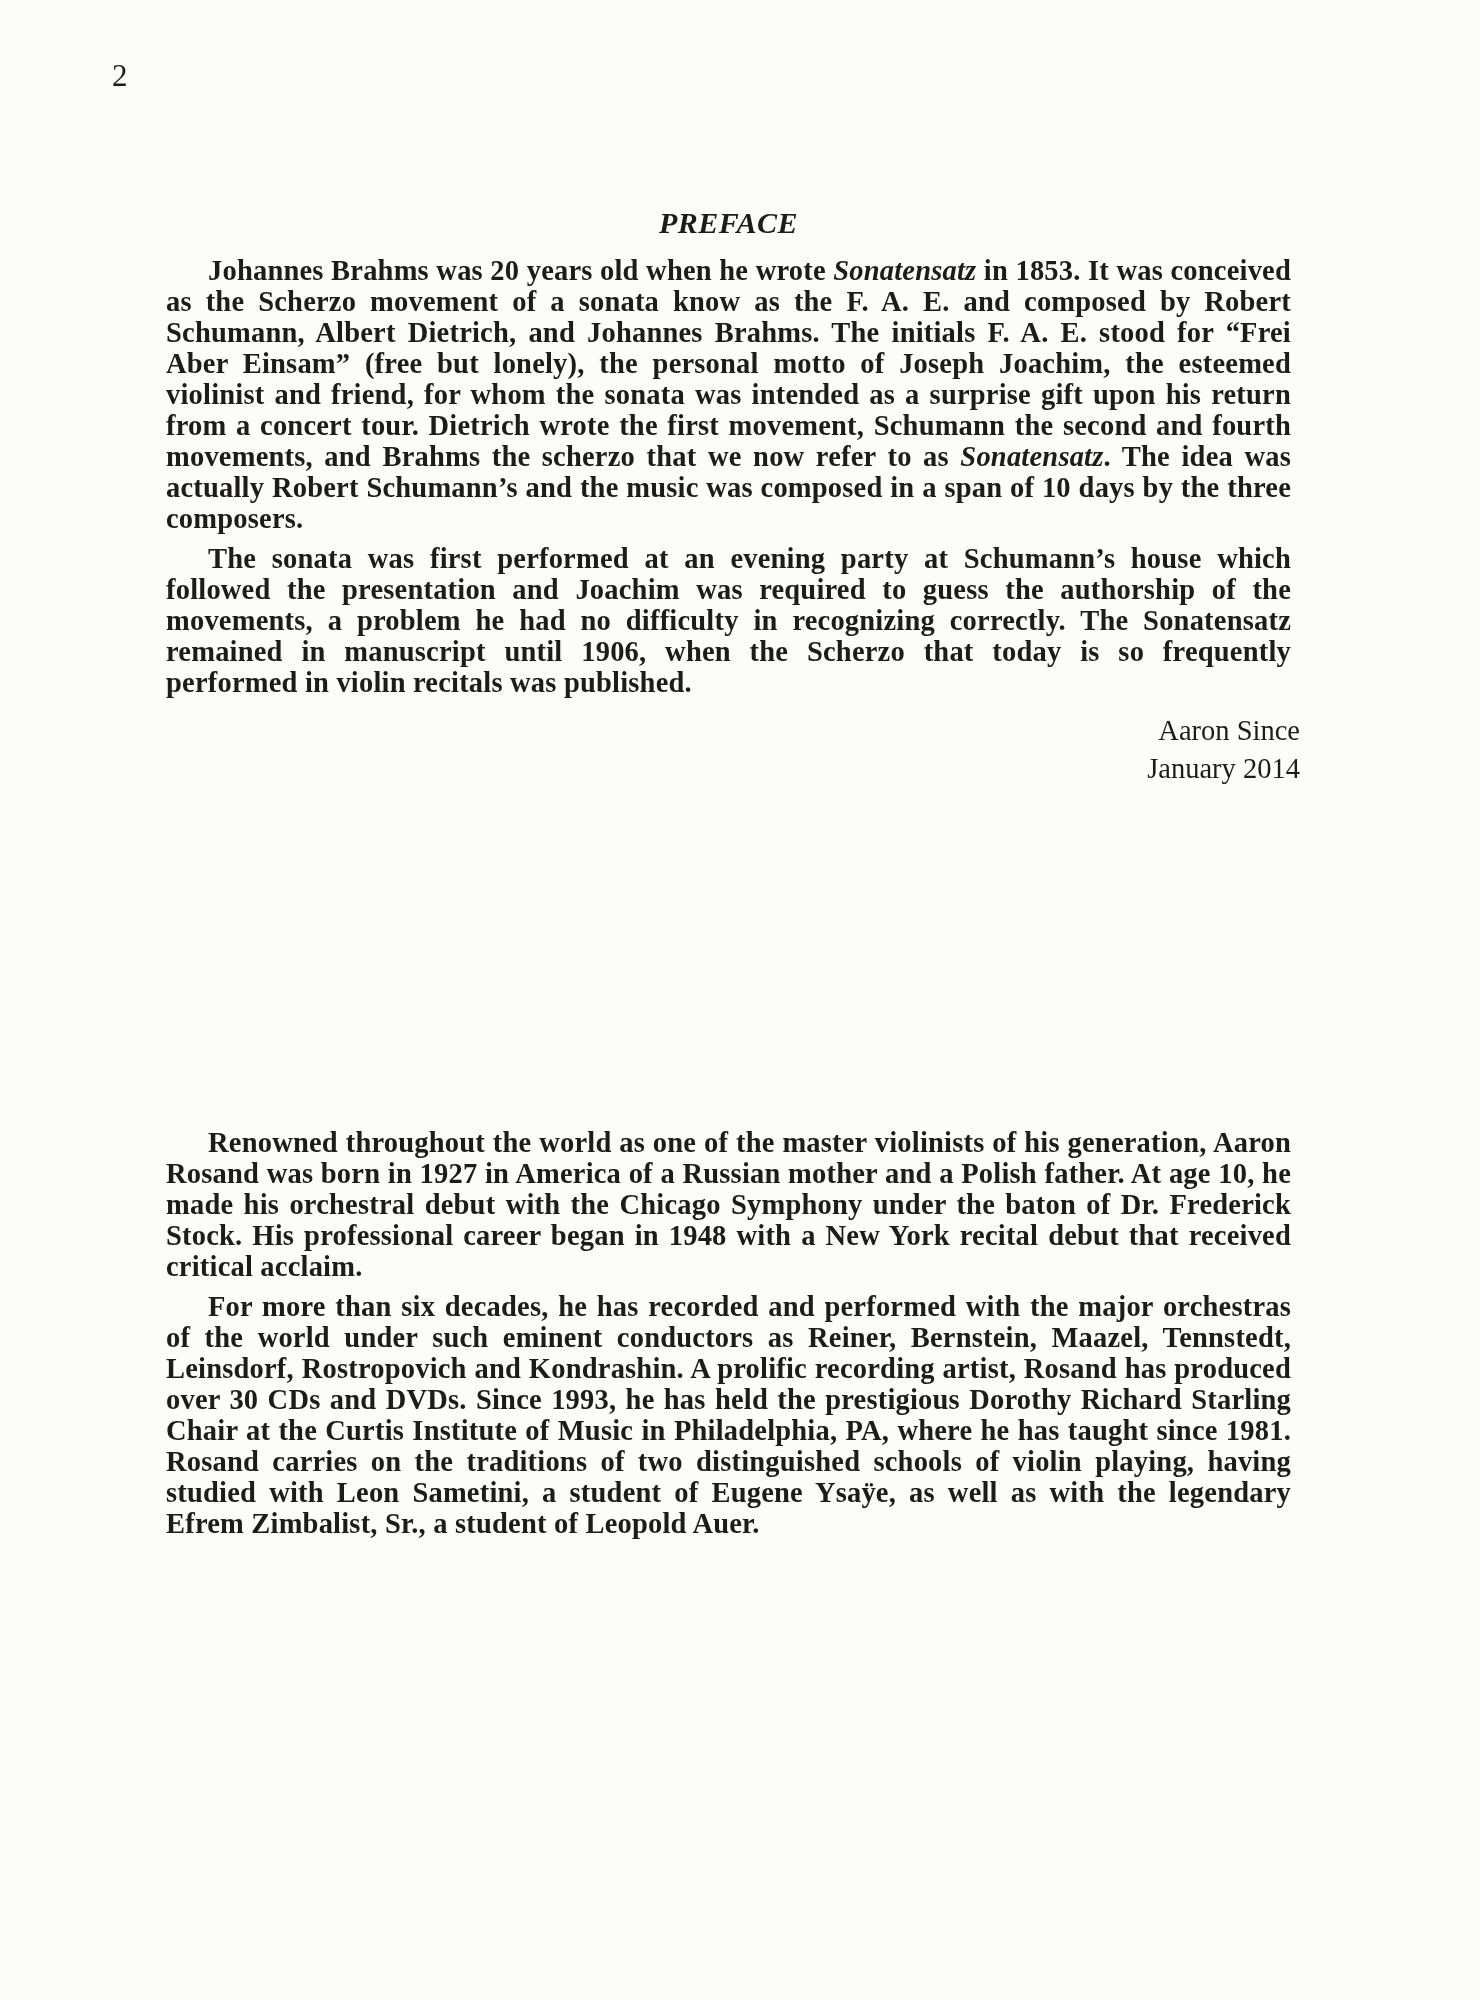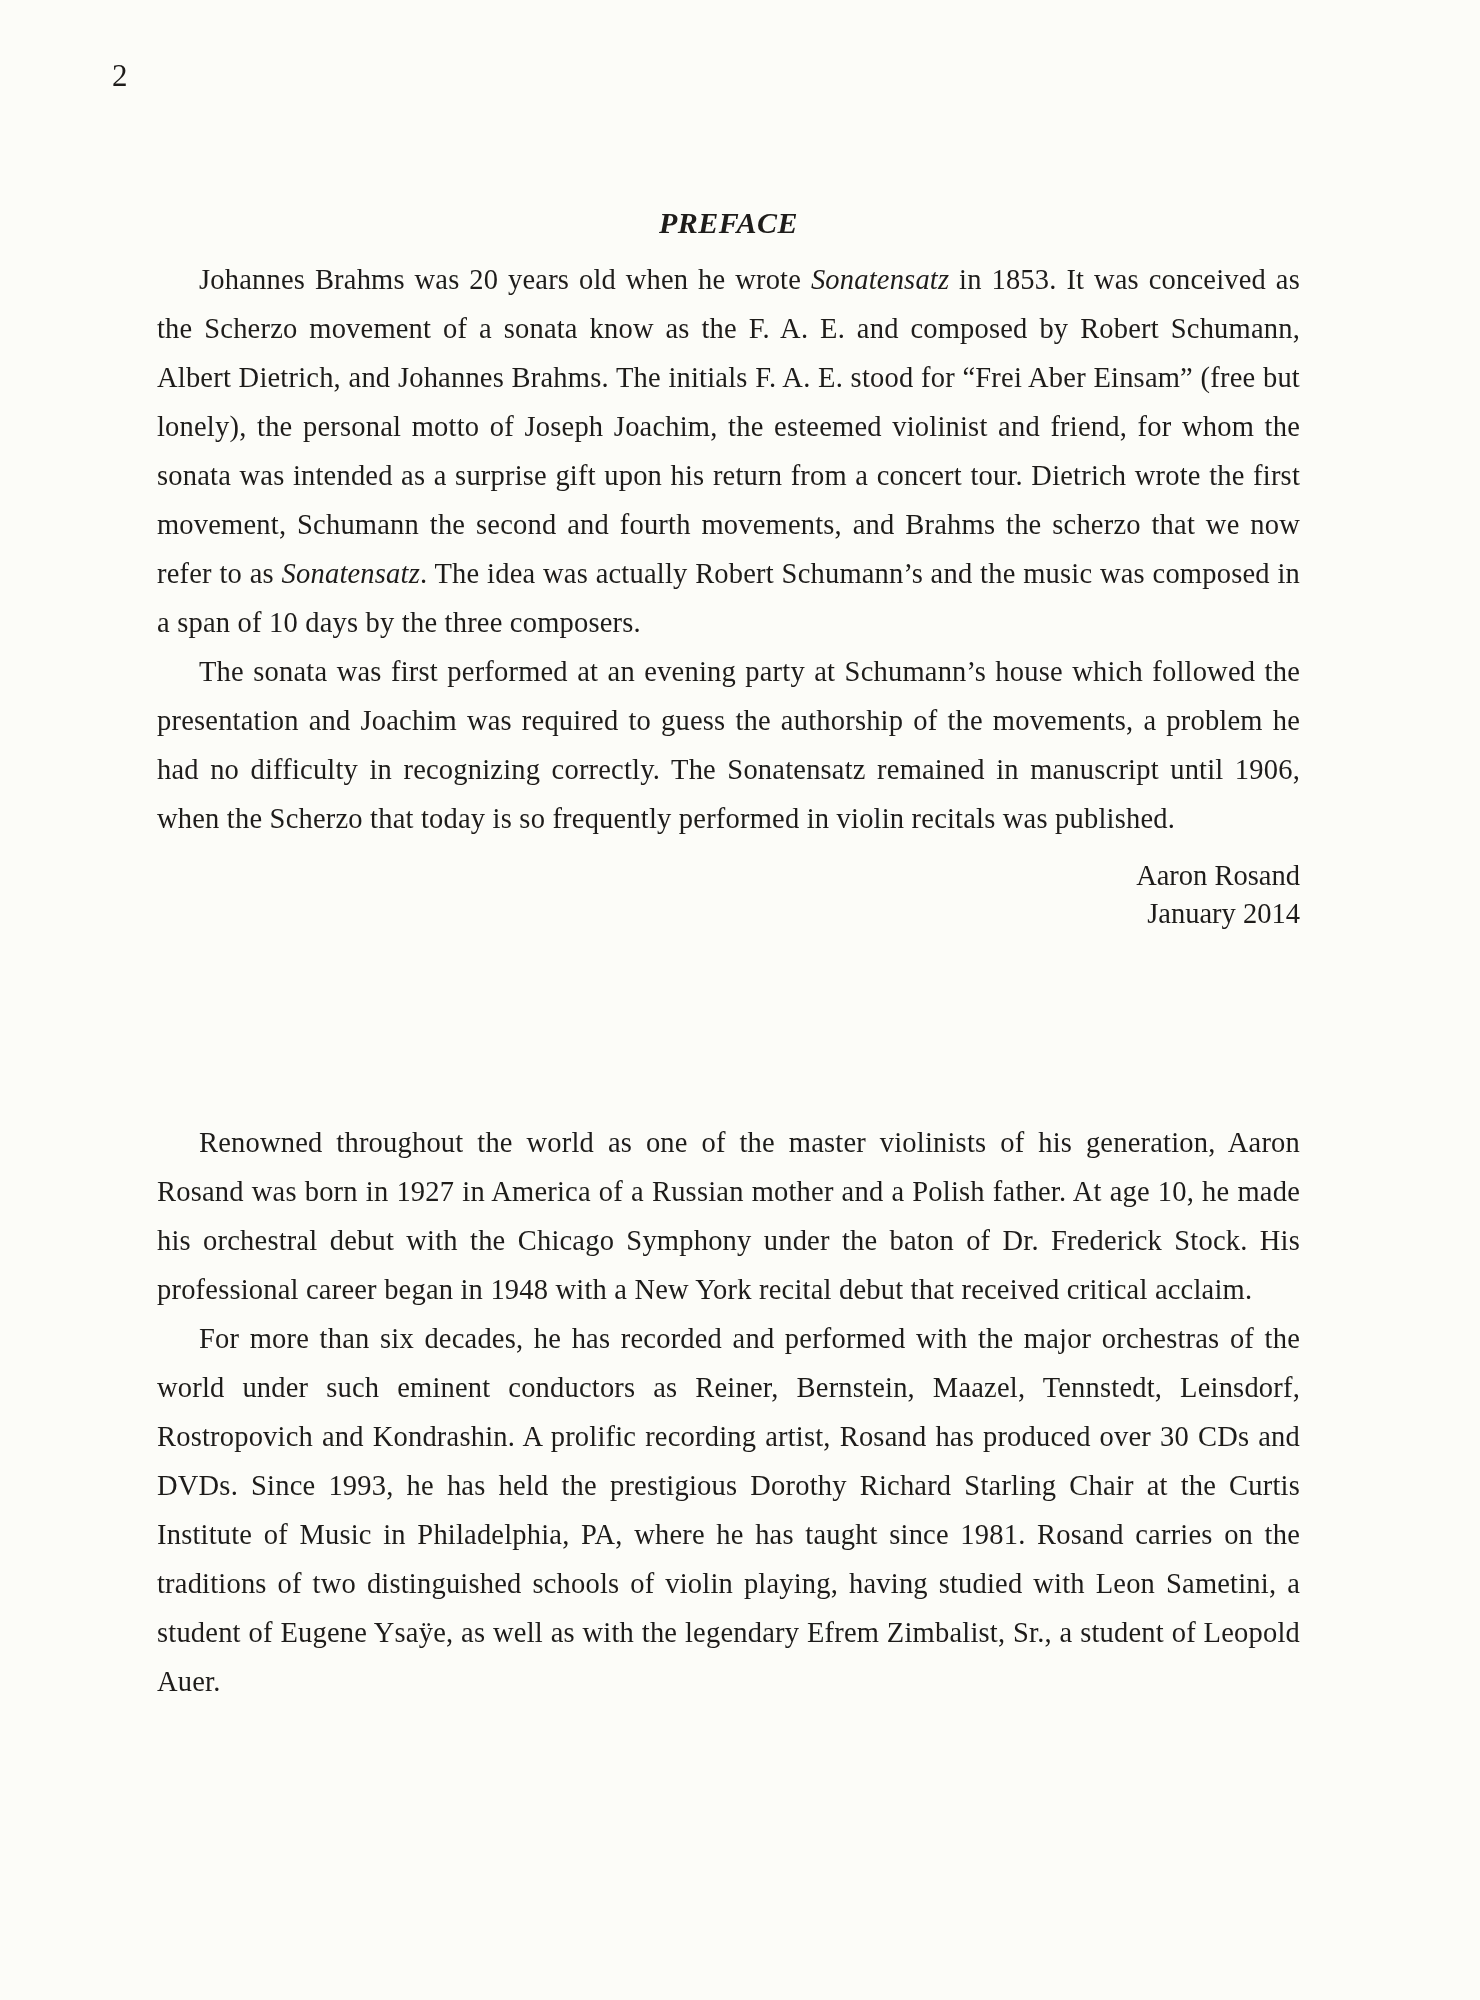--- a/index.html
+++ b/index.html
@@ -31,25 +31,26 @@
       text-align: center;
       font-weight: bold;
       font-style: italic;
       font-size: 30px;
       line-height: 36px;
       margin: 9px 0 14px 0;
       letter-spacing: 0.5px;
     }
     .para {
       font-size: 28.5px;
-      line-height: 49px;
+      line-height: 31px;
       text-align: justify;
       text-indent: 42px;
-      margin: 0;
+      margin: 9px;
       letter-spacing: 0.2px;
+      font-weight: bold;
     }
     .para em {
       font-style: italic;
     }
     .signature {
       text-align: right;
       font-size: 28.5px;
       line-height: 37.5px;
       margin-top: 14px;
     }
@@ -59,21 +60,21 @@
 </head>
 <body>
 
 <div class="page-number">2</div>
 
 <section class="section" id="preface">
   <h2 class="section-title">PREFACE</h2>
   <p class="para"><span>Johannes Brahms was 20 years old when he wrote </span><em>Sonatensatz</em><span> in 1853. It was conceived as the Scherzo movement of a sonata know as the F. A. E. and composed by Robert Schumann, Albert Dietrich, and Johannes Brahms. The initials F. A. E. stood for “Frei Aber Einsam” (free but lonely), the personal motto of Joseph Joachim, the esteemed violinist and friend, for whom the sonata was intended as a surprise gift upon his return from a concert tour. Dietrich wrote the first movement, Schumann the second and fourth movements, and Brahms the scherzo that we now refer to as </span><em>Sonatensatz</em><span>. The idea was actually Robert Schumann’s and the music was composed in a span of 10 days by the three composers.</span></p>
   <p class="para">The sonata was first performed at an evening party at Schumann’s house which followed the presentation and Joachim was required to guess the authorship of the movements, a problem he had no difficulty in recognizing correctly. The Sonatensatz remained in manuscript until 1906, when the Scherzo that today is so frequently performed in violin recitals was published.</p>
   <div class="signature">
-    <div>Aaron Rosand</div>
+    <div>Aaron Since</div>
     <div>January 2014</div>
   </div>
 </section>
 
 <section class="section" id="editor">
   <p class="para">Renowned throughout the world as one of the master violinists of his generation, Aaron Rosand was born in 1927 in America of a Russian mother and a Polish father. At age 10, he made his orchestral debut with the Chicago Symphony under the baton of Dr. Frederick Stock. His professional career began in 1948 with a New York recital debut that received critical acclaim.</p>
   <p class="para">For more than six decades, he has recorded and performed with the major orchestras of the world under such eminent conductors as Reiner, Bernstein, Maazel, Tennstedt, Leinsdorf, Rostropovich and Kondrashin. A prolific recording artist, Rosand has produced over 30 CDs and DVDs. Since 1993, he has held the prestigious Dorothy Richard Starling Chair at the Curtis Institute of Music in Philadelphia, PA, where he has taught since 1981. Rosand carries on the traditions of two distinguished schools of violin playing, having studied with Leon Sametini, a student of Eugene Ysaÿe, as well as with the legendary Efrem Zimbalist, Sr., a student of Leopold Auer.</p>
 </section>
 
 </body></html>

